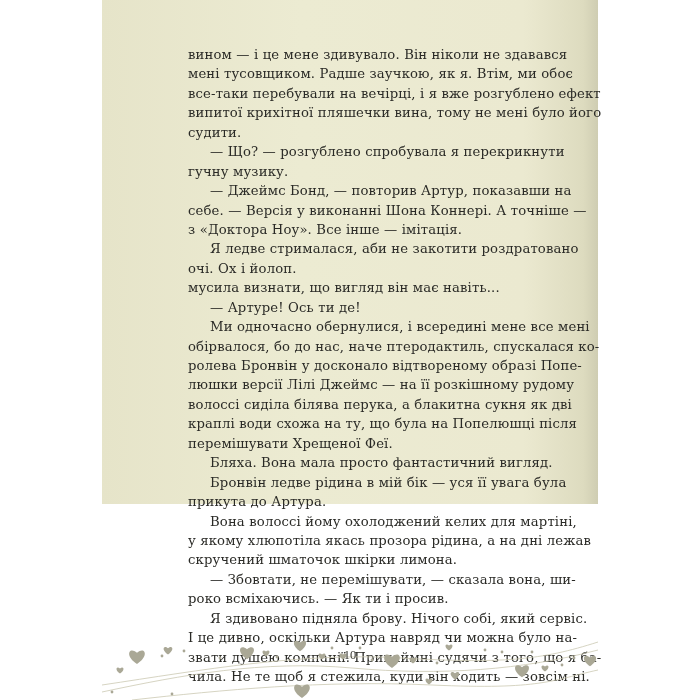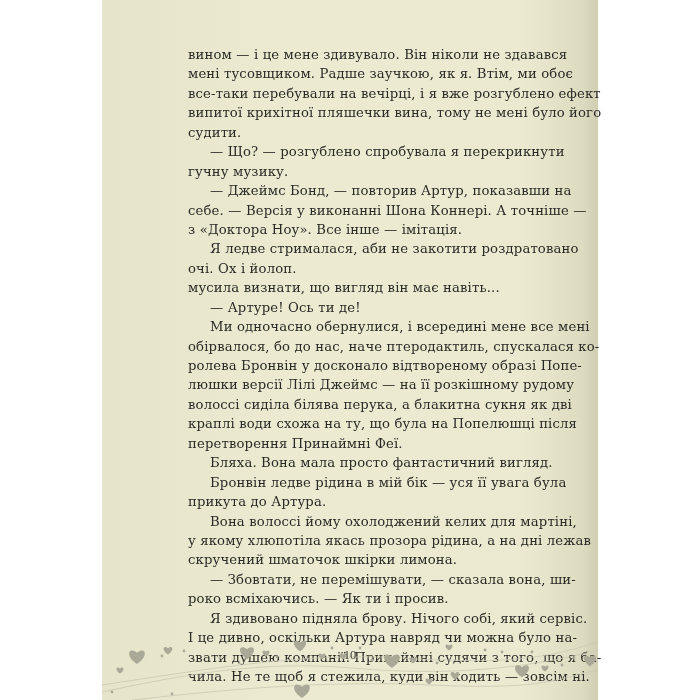--- a/index.html
+++ b/index.html
@@ -1,21 +1,21 @@
 <!DOCTYPE html>
 <html><head>
   <meta charset="utf-8">
   <style>
     html, body { margin: 0; padding: 0; }
     body {
       width: 700px; height: 700px; background: #ffffff;
       position: relative; overflow: hidden;
     }
     .page {
-      position: absolute; left: 102px; top: 0; width: 496px; height: 700px;
+      position: absolute; left: 102px; top: 0; width: 496px; height: 504px;
       background: linear-gradient(to right, #e6e4c9 0%, #ecebd2 40%, #ebe9d0 85%, #dddbbf 97%, #cfcdb2 100%);
     }
     .text-block {
       position: absolute; left: 86px; top: 45px; width: 345px;
       font-family: "DejaVu Serif", serif;
       font-size: 13.2px; line-height: 19.45px; color: #2a2a26;
       letter-spacing: 0.15px;
     }
     .line {
       display: block; white-space: nowrap; height: 19.45px;
@@ -47,21 +47,21 @@
       <span class="line indent">Я ледве стрималася, аби не закотити роздратовано</span>
       <span class="line last">очі. Ох і йолоп.</span>
       <span class="line last">мусила визнати, що вигляд він має навіть...</span>
       <span class="line indent last">— Артуре! Ось ти де!</span>
       <span class="line indent">Ми одночасно обернулися, і всередині мене все мені</span>
       <span class="line">обірвалося, бо до нас, наче птеродактиль, спускалася ко-</span>
       <span class="line">ролева Бронвін у досконало відтвореному образі Попе-</span>
       <span class="line">люшки версії Лілі Джеймс — на її розкішному рудому</span>
       <span class="line">волоссі сиділа білява перука, а блакитна сукня як дві</span>
       <span class="line">краплі води схожа на ту, що була на Попелюшці після</span>
-      <span class="line last">перетворення Принаймні Феї.</span>
+      <span class="line last">перемішувати Хрещеної Феї.</span>
       <span class="line indent last">Бляха. Вона мала просто фантастичний вигляд.</span>
       <span class="line indent">Бронвін ледве рідина в мій бік — уся її увага була</span>
       <span class="line last">прикута до Артура.</span>
       <span class="line indent">Вона волоссі йому охолоджений келих для мартіні,</span>
       <span class="line">у якому хлюпотіла якась прозора рідина, а на дні лежав</span>
       <span class="line last">скручений шматочок шкірки лимона.</span>
       <span class="line indent">— Збовтати, не перемішувати, — сказала вона, ши-</span>
       <span class="line last">роко всміхаючись. — Як ти і просив.</span>
       <span class="line indent">Я здивовано підняла брову. Нічого собі, який сервіс.</span>
       <span class="line">І це дивно, оскільки Артура навряд чи можна було на-</span>

